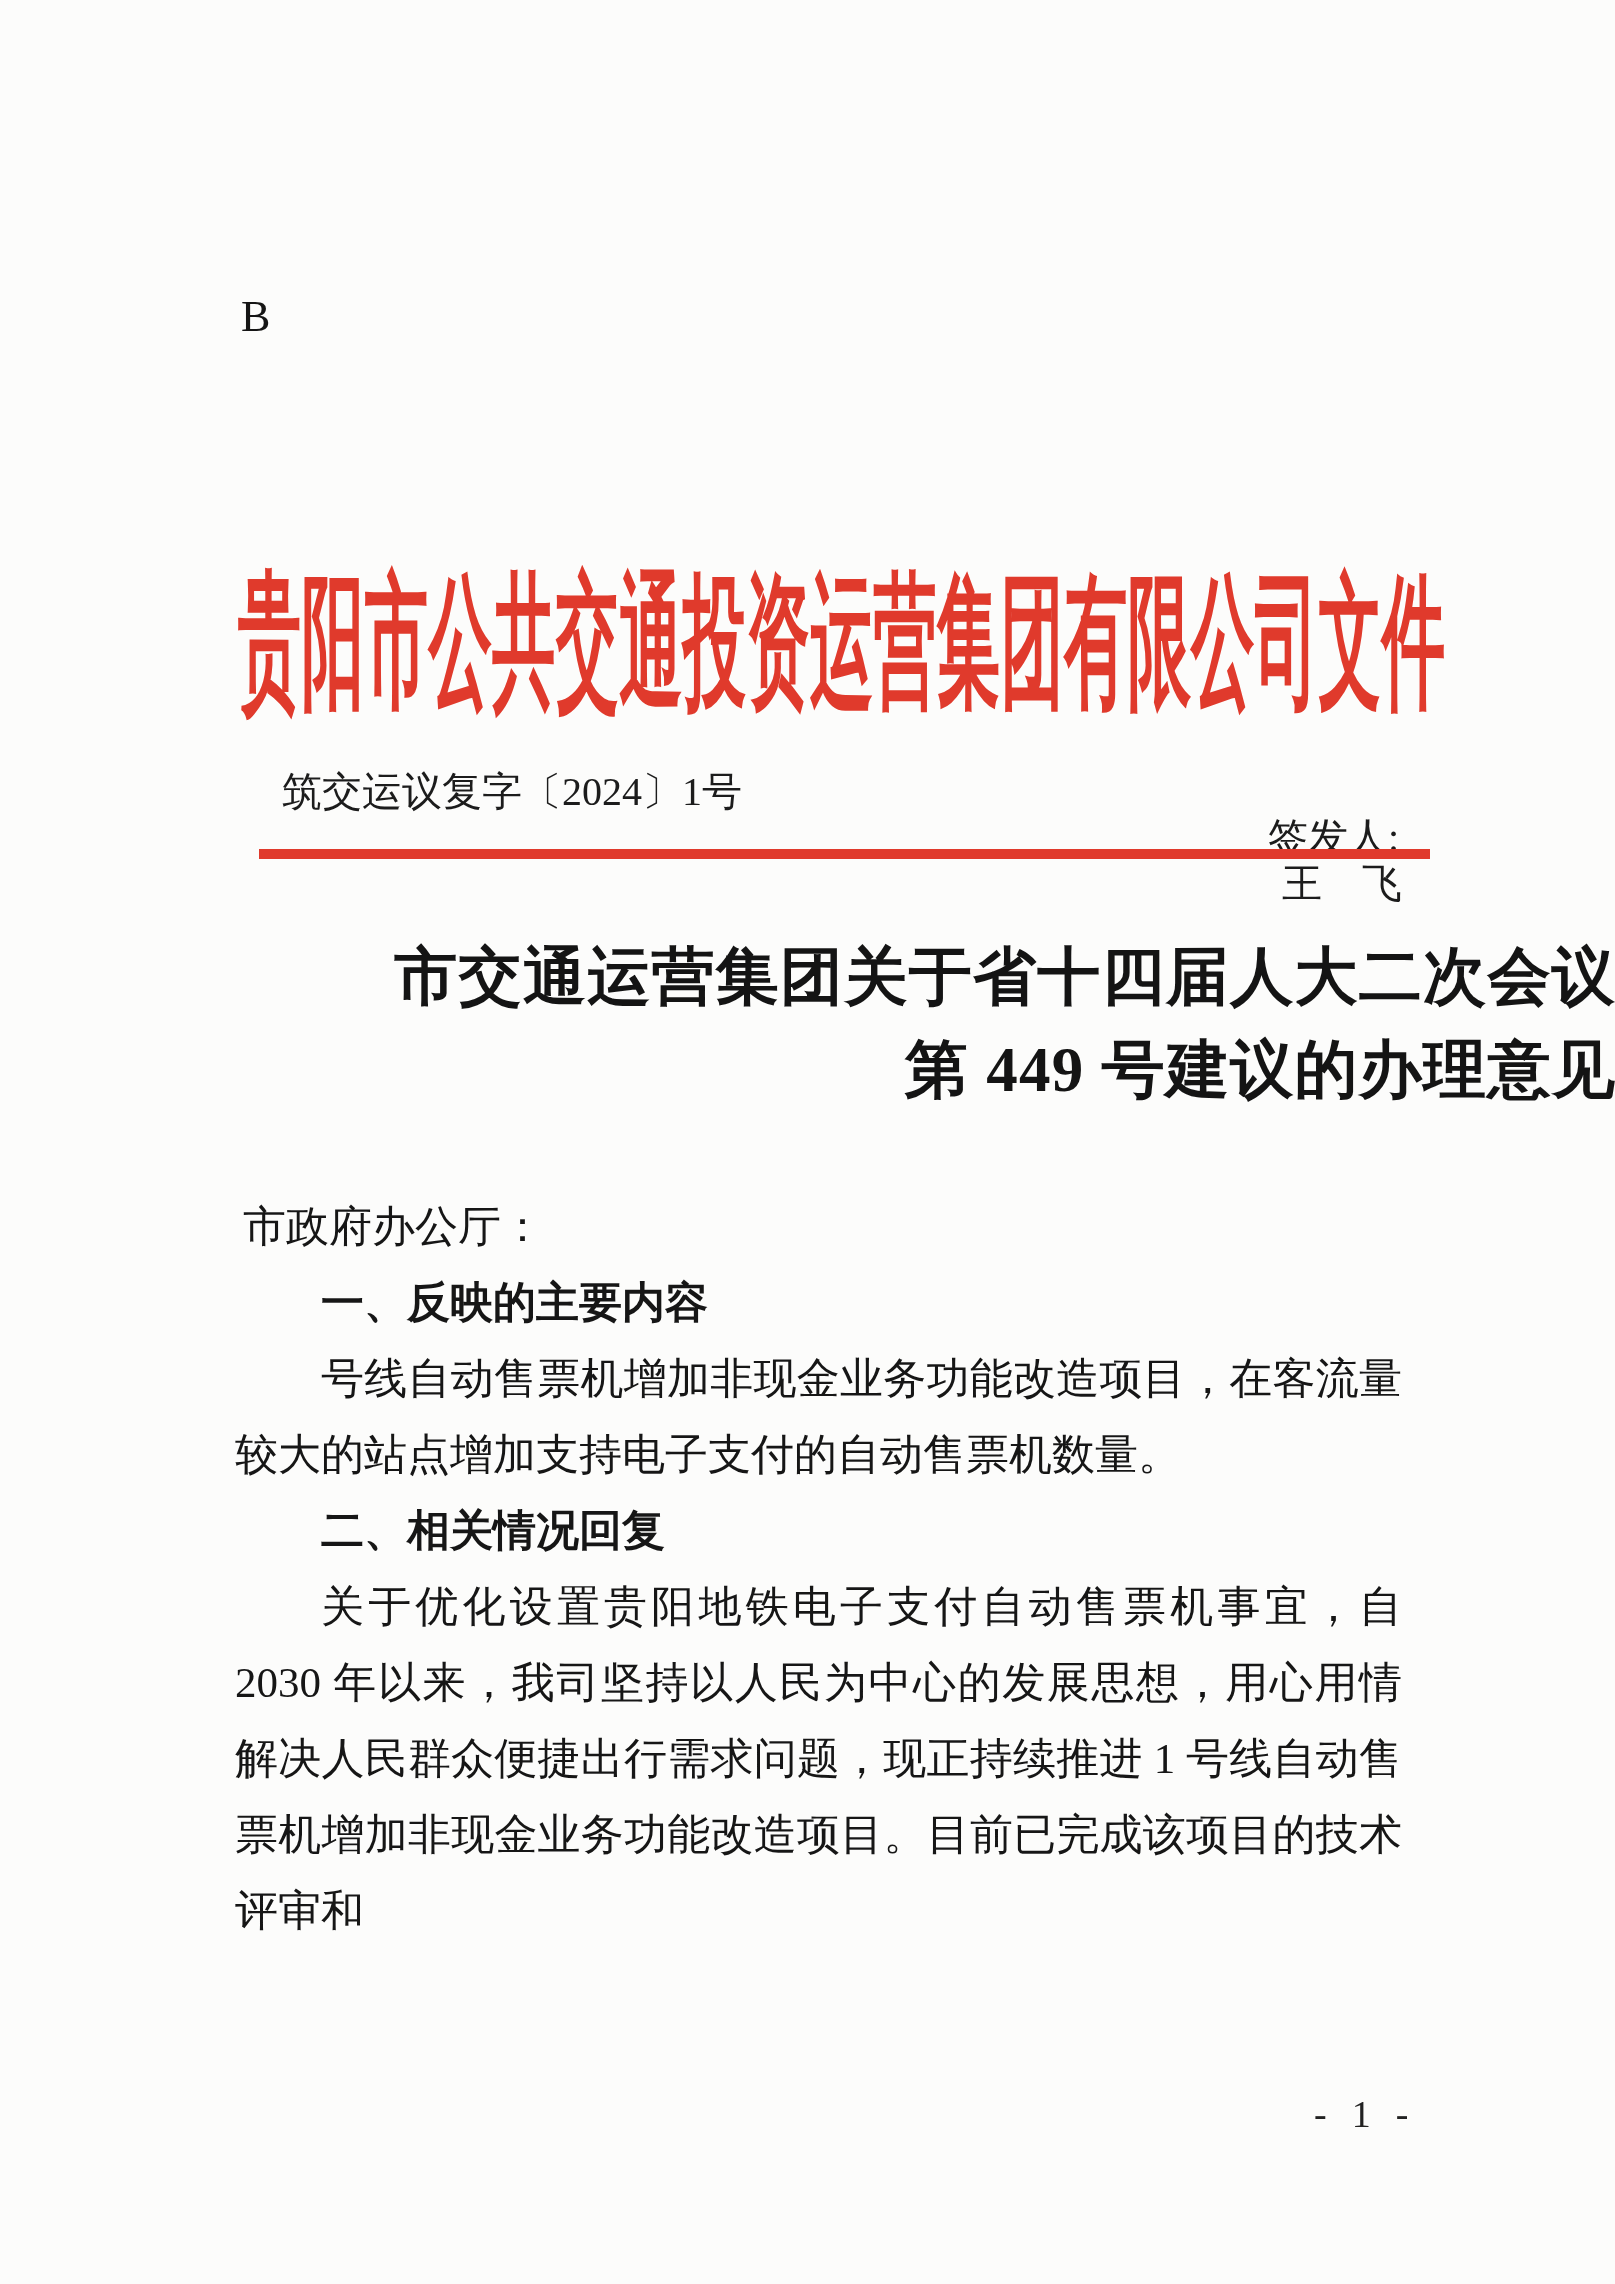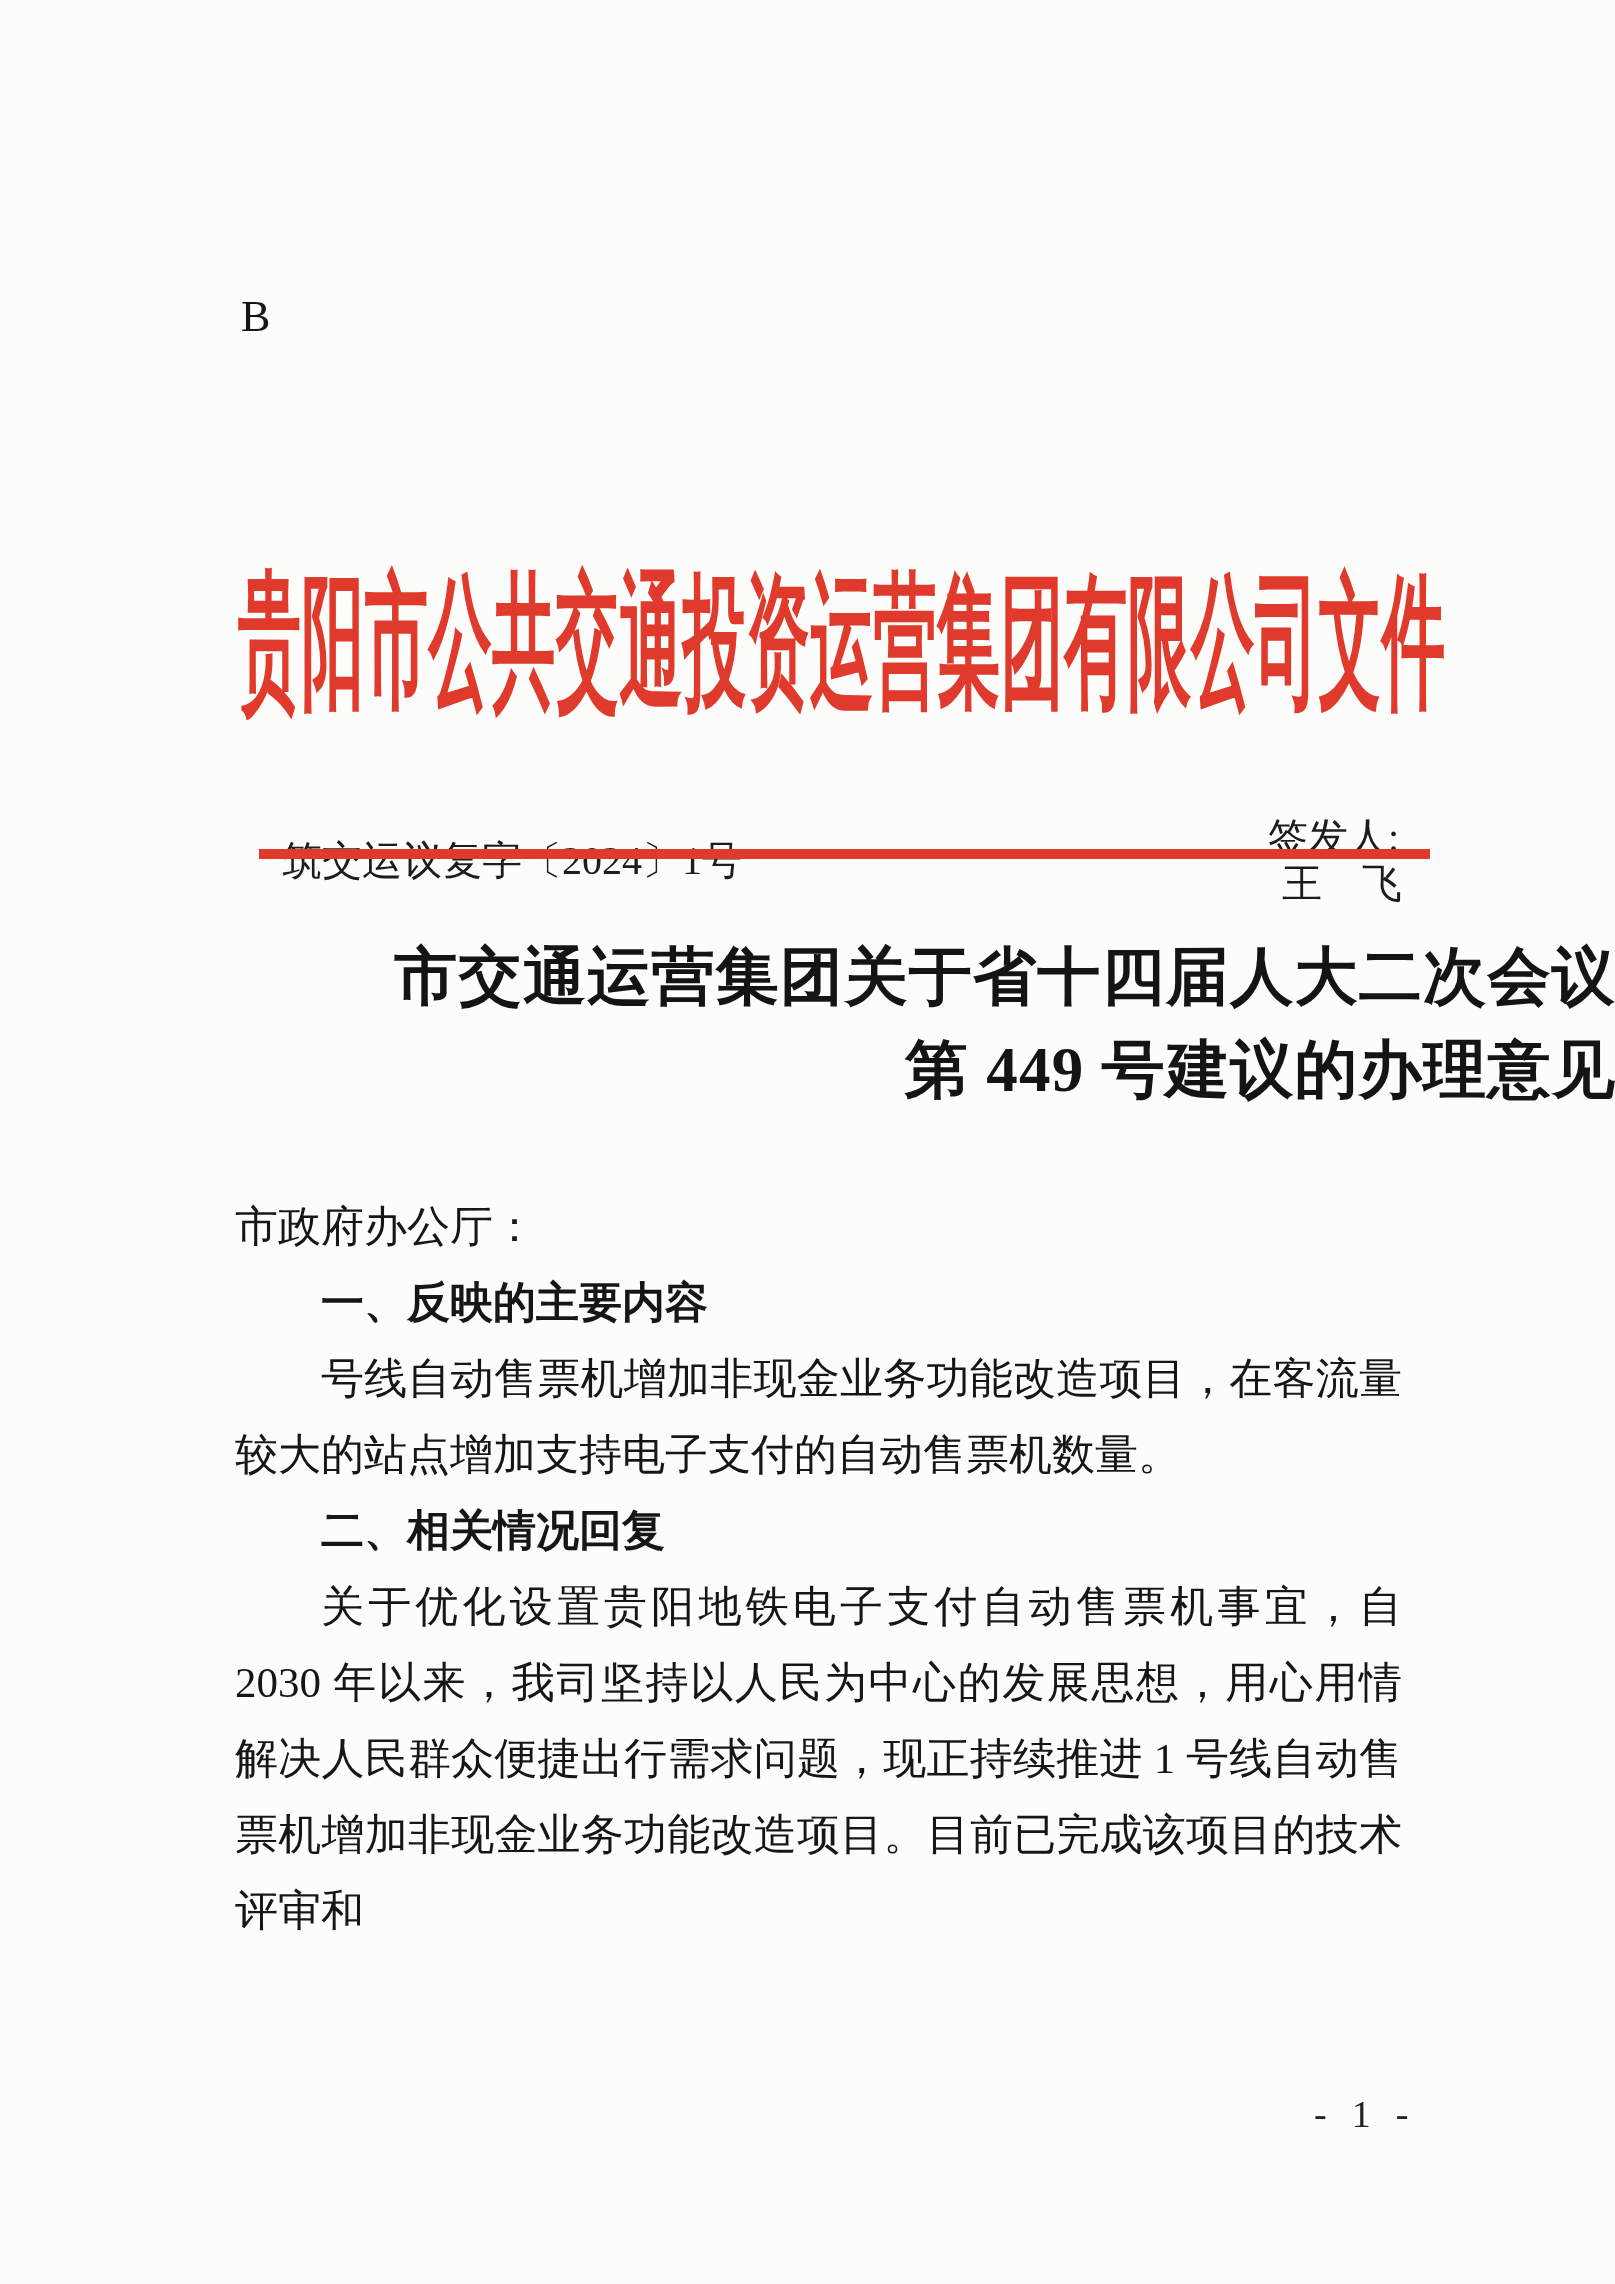--- a/index.html
+++ b/index.html
@@ -40,21 +40,21 @@
     white-space: nowrap;
     letter-spacing: 0;
   }
   .doc-line {
     position: absolute;
     left: 282px;
     top: 769px;
     width: 1120px;
     display: flex;
     justify-content: space-between;
-    align-items: center;
+    align-items: flex-start;
     font-size: 40px;
     line-height: 1.15;
     color: #1c1c1c;
   }
   .doc-number { white-space: pre; }
   .signer { white-space: pre; }
   .signer-name { margin-left: 14px; white-space: pre; }
   .red-rule {
     position: absolute;
     left: 259px;
@@ -84,20 +84,21 @@
     line-height: 76px;
     text-align: justify;
     color: #161616;
   }
   .body p {
     margin: 0;
     text-indent: 2em;
   }
   .body p.salutation {
     text-indent: 0;
+    margin-left: 8px;
   }
   .body p.heading {
     font-family: Liberation Serif, serif;
     font-weight: 700;
   }
   .page-num {
     position: absolute;
     left: 1314px;
     top: 2092px;
     font-size: 38px;

